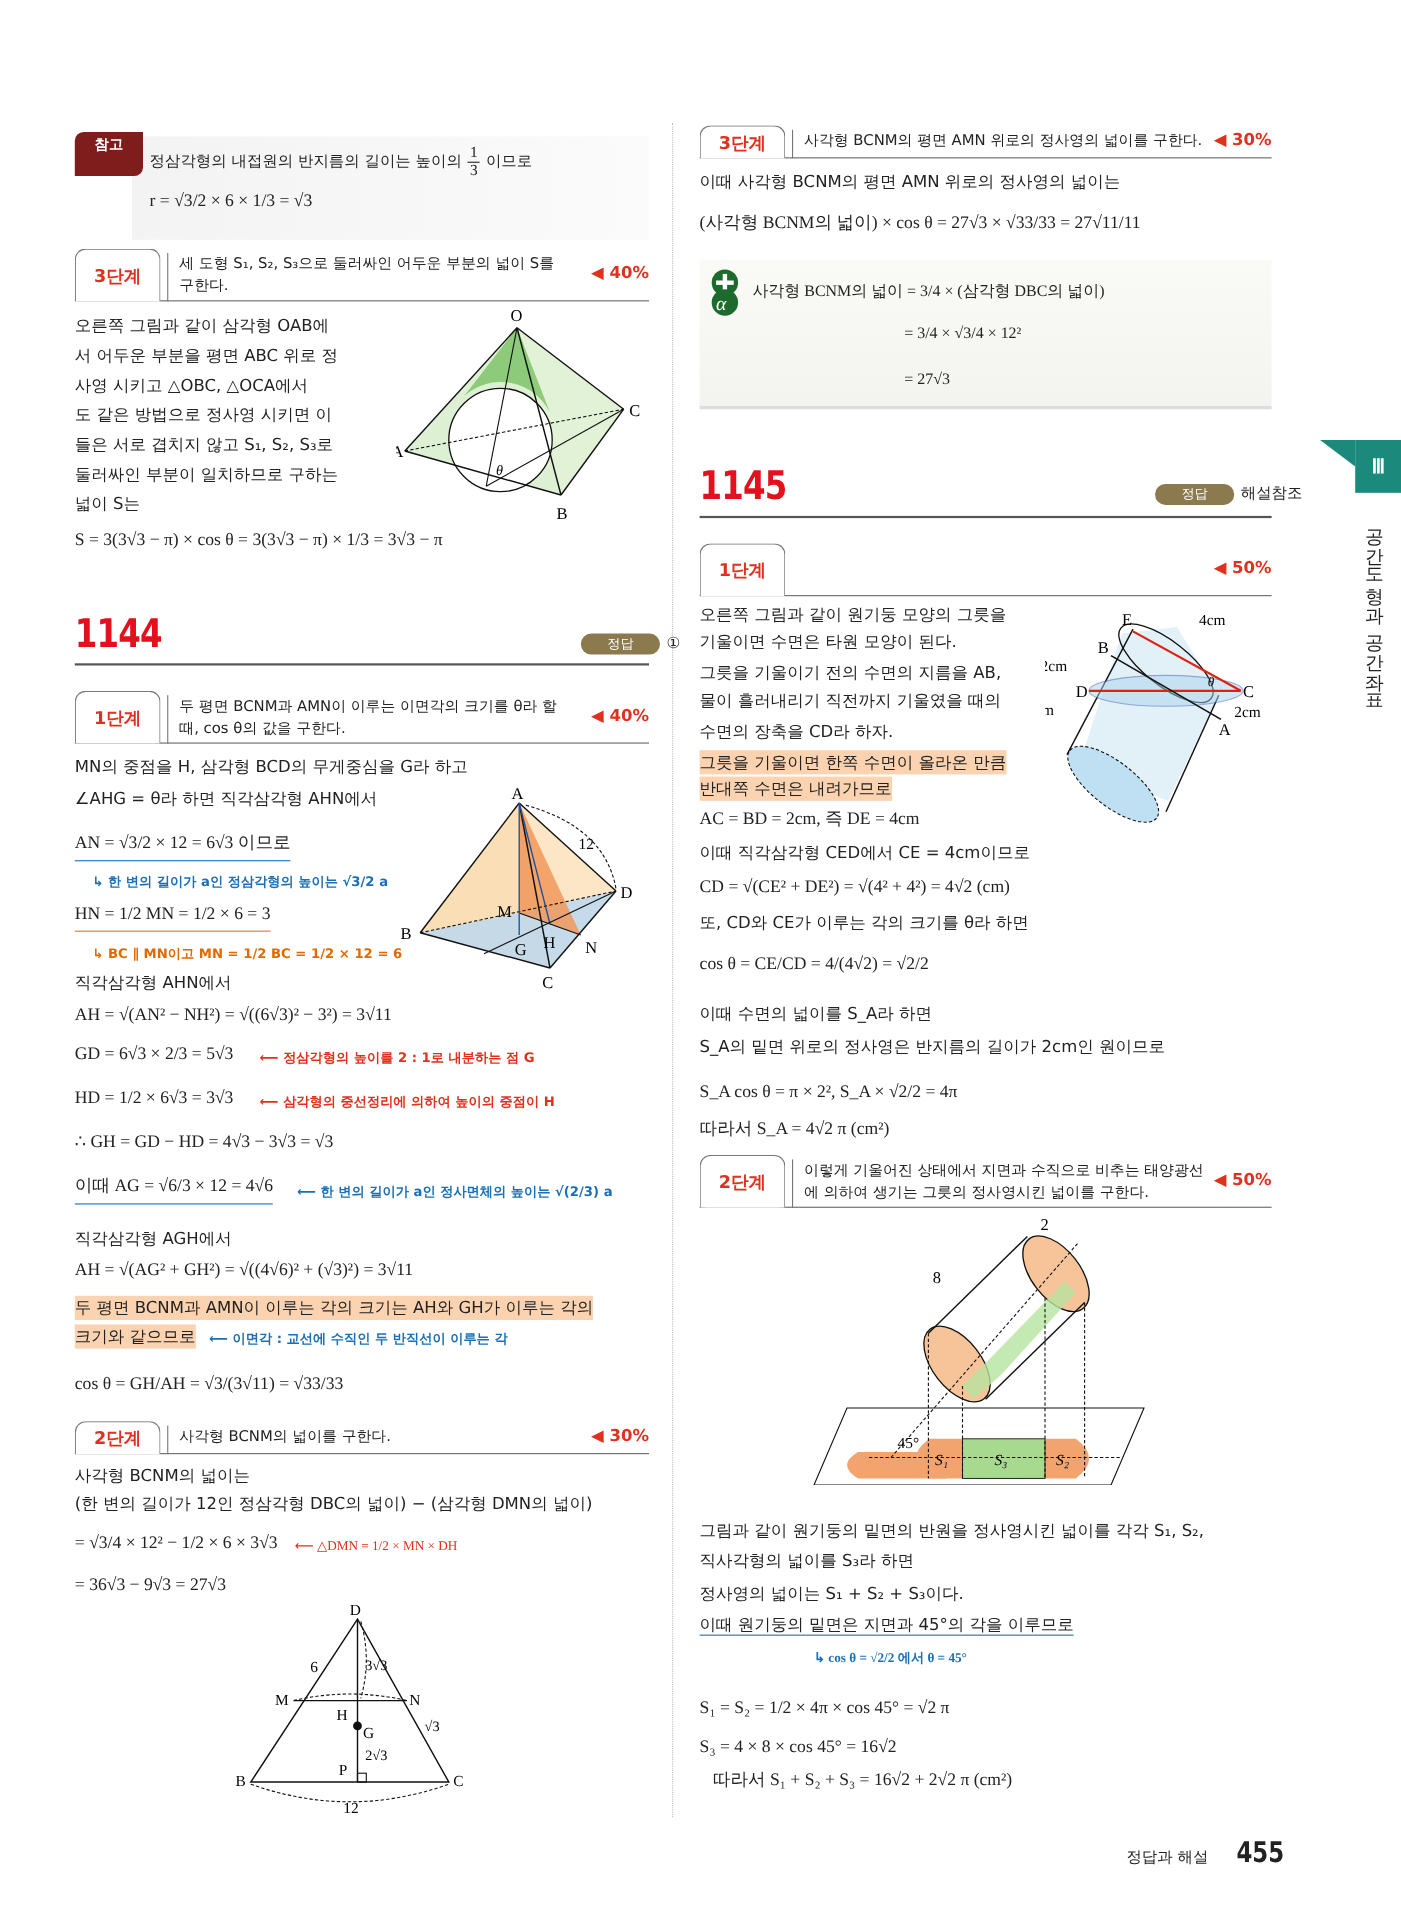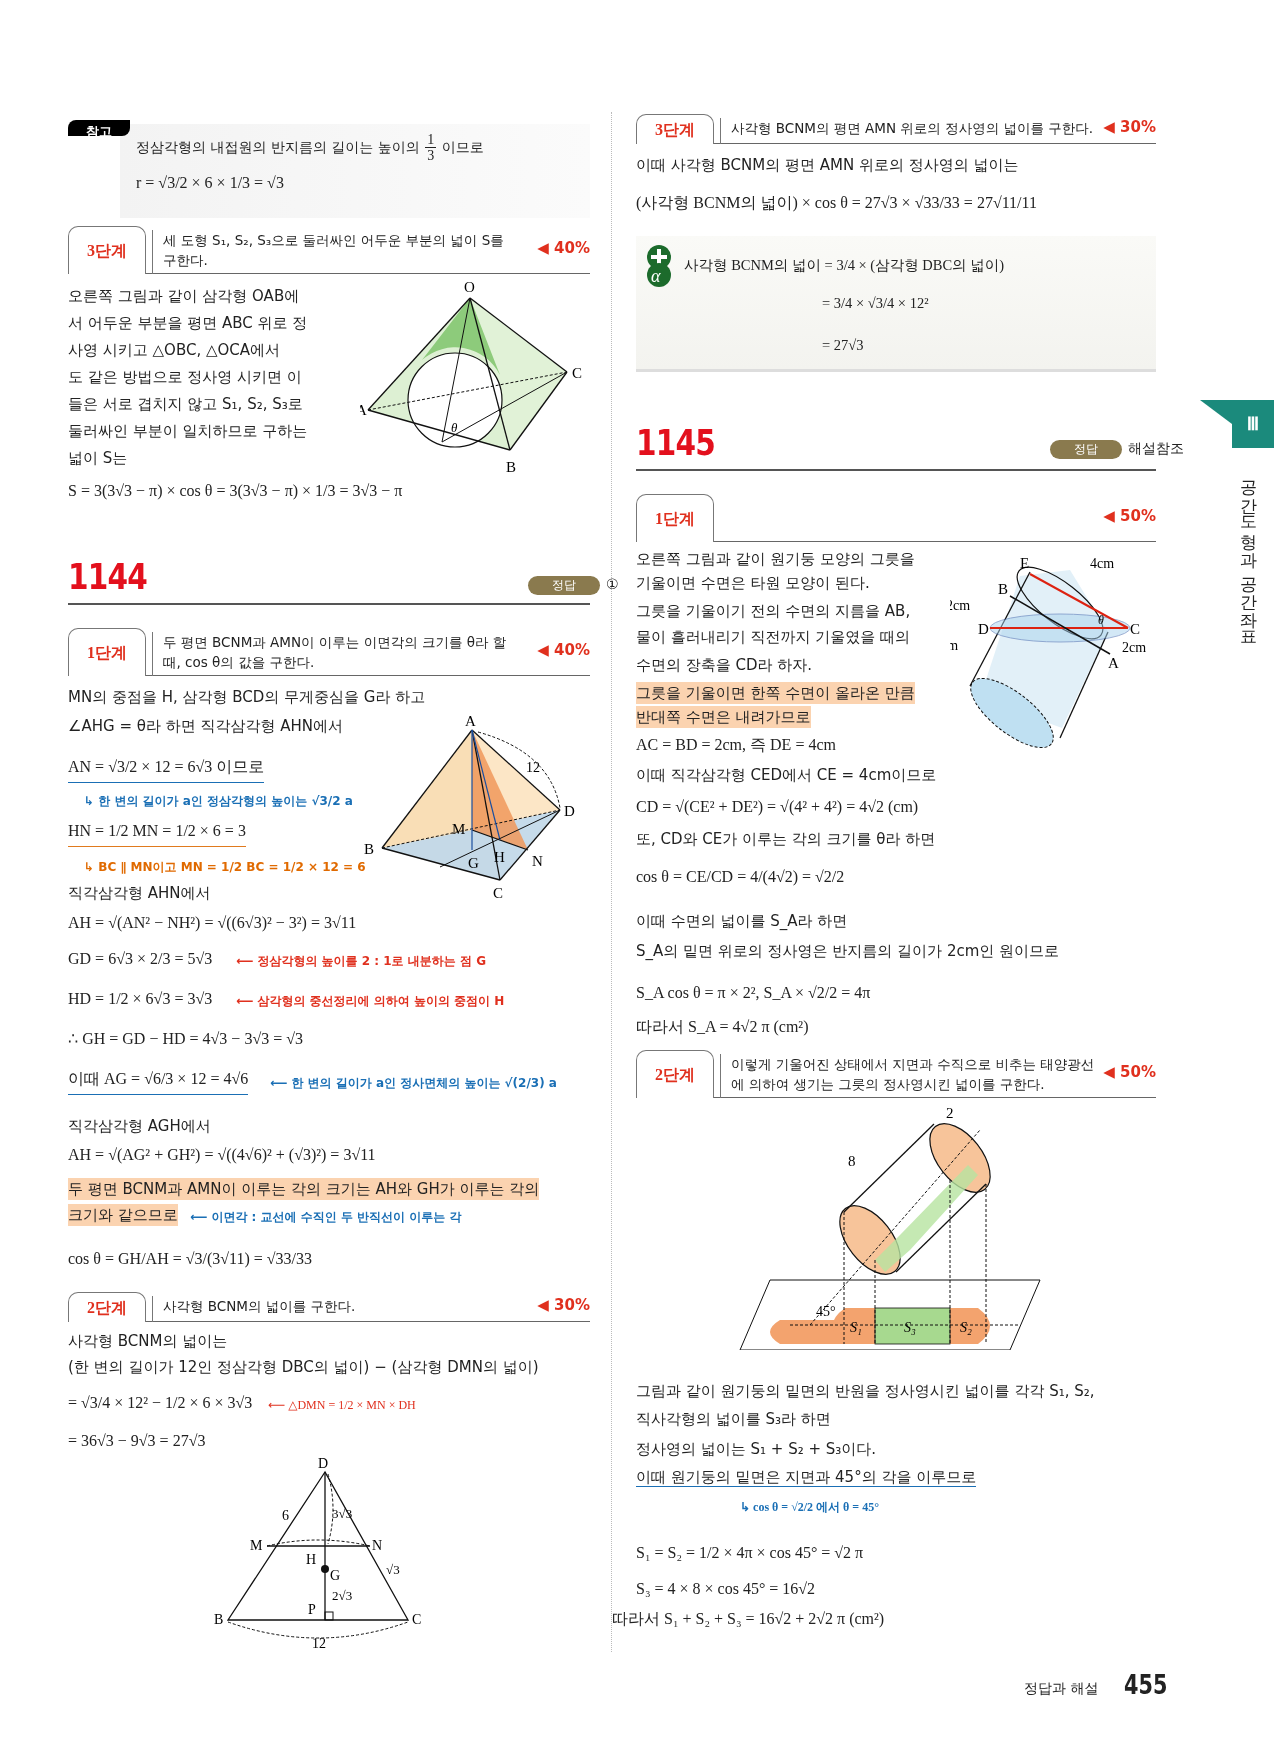--- a/index.html
+++ b/index.html
@@ -9,25 +9,25 @@
   .abs { position: absolute; }
   .col-divider { position: absolute; left: 611px; top: 112px; height: 1540px; border-left: 1px dotted #bbb; }
   .line { position: absolute; white-space: nowrap; font-size: 15px; line-height: 22px; }
   .line.math { font-family: "Liberation Serif", "DejaVu Serif", serif; font-size: 16px; }
   .note-red { color: #e0301e; font-size: 12px; font-weight: bold; }
   .note-blue { color: #1a6fb5; font-size: 12px; font-weight: bold; }
   .highlight { background: #fbd3b0; }
   .frac { display: inline-flex; flex-direction: column; align-items: center; vertical-align: middle; font-size: 14px; line-height: 15px; margin: 0 1px; }
   .frac .n { border-bottom: 1px solid #222; padding: 0 2px; }
 
-  .ref-tab { position: absolute; left: 68px; top: 120px; width: 62px; height: 16px; background: #000000; color: #fff; font-size: 13px; font-weight: bold; border-radius: 8px 0 8px 0; text-align: center; line-height: 24px; }
+  .ref-tab { position: absolute; left: 68px; top: 120px; width: 62px; height: 40px; background: #7f1d1d; color: #fff; font-size: 13px; font-weight: bold; border-radius: 8px 0 8px 0; text-align: center; line-height: 24px; }
   .ref-box { position: absolute; left: 120px; top: 124px; width: 470px; height: 94px; background: linear-gradient(to right, #f3f3f3, #fbfbfb); }
 
   .step { position: absolute; height: 48px; border-bottom: 1.5px solid #666; }
-  .step .label { position: absolute; left: 0; top: 0; width: 78px; height: 48px; border: 1.5px solid #777; border-bottom: none; border-radius: 10px 10px 0 0; color: #e0301e; font-weight: bold; font-size: 16px; text-align: center; line-height: 48px; background: #fff; font-family: Liberation Serif, serif; }
+  .step .label { position: absolute; left: 0; top: 0; width: 78px; height: 48px; border: 1.5px solid #777; border-bottom: none; border-radius: 10px 10px 0 0; color: #e0301e; font-weight: bold; font-size: 16px; text-align: center; line-height: 48px; background: #fff; }
   .step .desc { position: absolute; left: 84px; top: 4px; font-size: 13.5px; line-height: 20px; border-left: 1.5px solid #777; padding-left: 10px; height: 44px; }
   .step .pct { position: absolute; right: 0; top: 13px; color: #e0301e; font-size: 15px; font-weight: bold; }
 
   .prob-num { position: absolute; font-family: "DejaVu Sans", sans-serif; font-weight: bold; color: #e3101d; font-size: 36px; transform: scaleX(0.82); transform-origin: left; letter-spacing: -1px; }
   .answer { position: absolute; font-size: 14px; }
   .answer .badge { display: inline-block; background: #8a7a4e; color: #fff; border-radius: 10px; padding: 1px 24px; font-size: 12px; margin-right: 6px; }
   .hr { position: absolute; height: 1.5px; background: #555; }
 
   .plus-box { position: absolute; left: 636px; top: 236px; width: 520px; height: 136px; background: linear-gradient(to bottom, #fafaf7, #f3f3ef); border-bottom: 3px solid #ddd; }
   .plus-icon { position: absolute; left: 642px; top: 244px; width: 34px; height: 44px; }
@@ -309,21 +309,21 @@
 </svg>
 
 <div>
   <div class="line" style="left:636px;top:1380px;">그림과 같이 원기둥의 밑면의 반원을 정사영시킨 넓이를 각각 S₁, S₂,</div>
   <div class="line" style="left:636px;top:1408px;">직사각형의 넓이를 S₃라 하면</div>
   <div class="line" style="left:636px;top:1438px;">정사영의 넓이는 S₁ + S₂ + S₃이다.</div>
   <div class="line" style="left:636px;top:1466px;"><span style="border-bottom:1.5px solid #1a6fb5;">이때 원기둥의 밑면은 지면과 45°의 각을 이루므로</span></div>
   <div class="line note-blue" style="left:740px;top:1496px;font-family:'Liberation Serif',serif;">↳ <span>cos θ = √2/2 에서 θ = 45°</span></div>
   <div class="line math" style="left:636px;top:1542px;">S₁ = S₂ = 1/2 × 4π × cos 45° = √2 π</div>
   <div class="line math" style="left:636px;top:1578px;">S₃ = 4 × 8 × cos 45° = 16√2</div>
-  <div class="line math" style="left:612px;top:1608px;">따라서 S₁ + S₂ + S₃ = 16√2 + 2√2 π (cm²)</div>
+  <div class="line math" style="left:648px;top:1608px;">따라서 S₁ + S₂ + S₃ = 16√2 + 2√2 π (cm²)</div>
 </div>
 
 <div class="side-tab-notch"></div>
 <div class="side-tab">Ⅲ</div>
 <div class="side-label">공간도형과 공간좌표</div>
 
 <div class="footer-label">정답과 해설</div>
 <div class="footer-page">455</div>
 
 </body></html>

